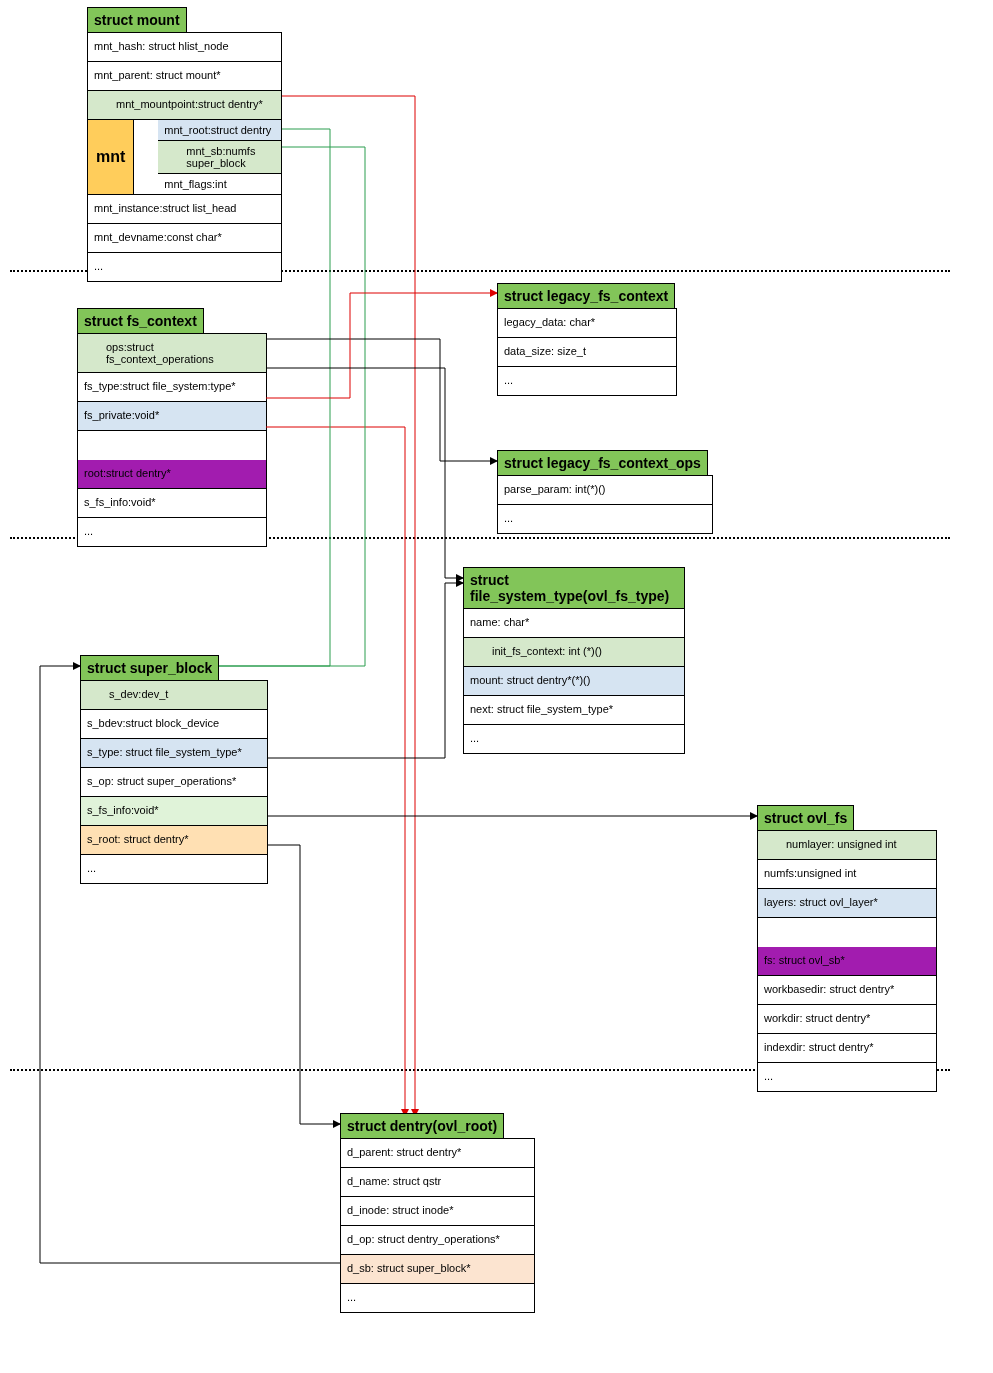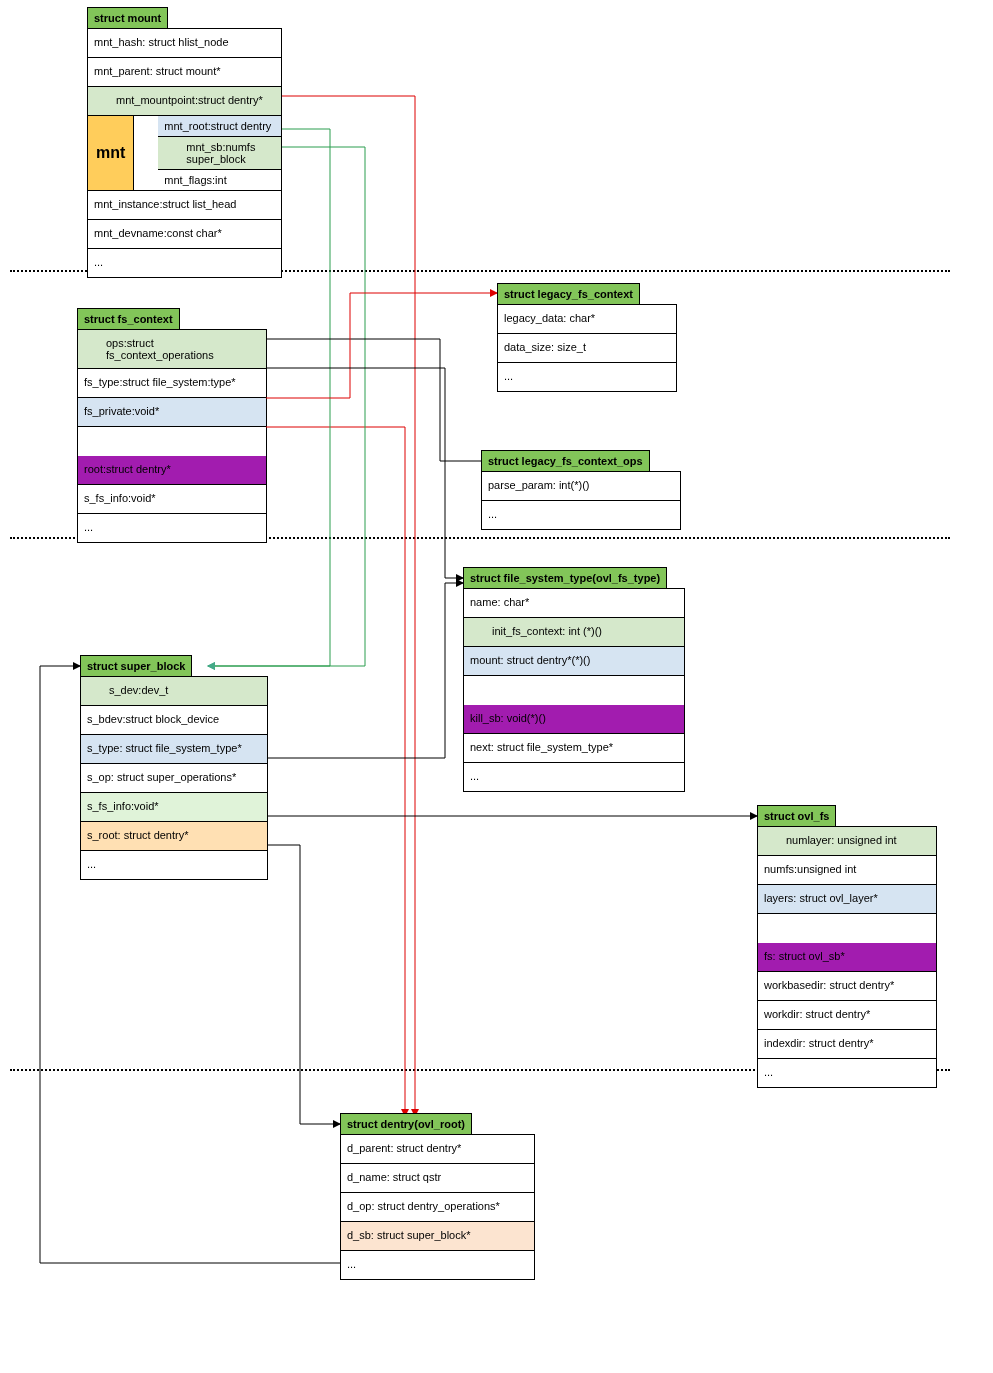--- a/index.html
+++ b/index.html
@@ -15,21 +15,21 @@
   .struct {
     position: absolute;
     background: #fff;
   }
   .title {
     display: inline-block;
     background: #82c559;
     border: 1px solid #000;
     padding: 4px 6px;
     font-weight: bold;
-    font-size: 11px;
+    font-size: 14px;
     position: relative;
     z-index: 2;
   }
   .body {
     border: 1px solid #000;
     margin-top: -1px;
   }
   .row {
     border-bottom: 1px solid #000;
     padding: 7px 6px;
@@ -154,21 +154,21 @@
 
 <div class="struct" style="left:497px; top:283px; width:180px">
   <div class="title">struct legacy_fs_context</div>
   <div class="body">
     <div class="row">legacy_data: char*</div>
     <div class="row">data_size: size_t</div>
     <div class="row">...</div>
   </div>
 </div>
 
-<div class="struct" style="left:481px; top:450px; width:200px">
+<div class="struct" style="left:497px; top:450px; width:216px">
   <div class="title">struct legacy_fs_context_ops</div>
   <div class="body">
     <div class="row">parse_param: int(*)()</div>
     <div class="row">...</div>
   </div>
 </div>
 
 <div class="struct" style="left:80px; top:655px; width:188px">
   <div class="title">struct super_block</div>
   <div class="body">
@@ -181,21 +181,20 @@
     <div class="row">...</div>
   </div>
 </div>
 
 <div class="struct" style="left:463px; top:567px; width:222px">
   <div class="title">struct file_system_type(ovl_fs_type)</div>
   <div class="body">
     <div class="row">name: char*</div>
     <div class="row c-green">init_fs_context: int (*)()</div>
     <div class="row c-blue">mount: struct dentry*(*)()</div>
-    <div class="row c-yellow">kill_sb: void(*)()</div>
     <div class="row">next: struct file_system_type*</div>
     <div class="row">...</div>
   </div>
 </div>
 
 <div class="struct" style="left:757px; top:805px; width:180px">
   <div class="title">struct ovl_fs</div>
   <div class="body">
     <div class="row c-green">numlayer: unsigned int</div>
     <div class="row">numfs:unsigned int</div>
@@ -206,17 +205,18 @@
     <div class="row">indexdir: struct dentry*</div>
     <div class="row">...</div>
   </div>
 </div>
 
 <div class="struct" style="left:340px; top:1113px; width:195px">
   <div class="title">struct dentry(ovl_root)</div>
   <div class="body">
     <div class="row">d_parent: struct dentry*</div>
     <div class="row">d_name: struct qstr</div>
+    <div class="row">d_inode: struct inode*</div>
     <div class="row">d_op: struct dentry_operations*</div>
     <div class="row c-peach">d_sb: struct super_block*</div>
     <div class="row">...</div>
   </div>
 </div>
 
 </body></html>

